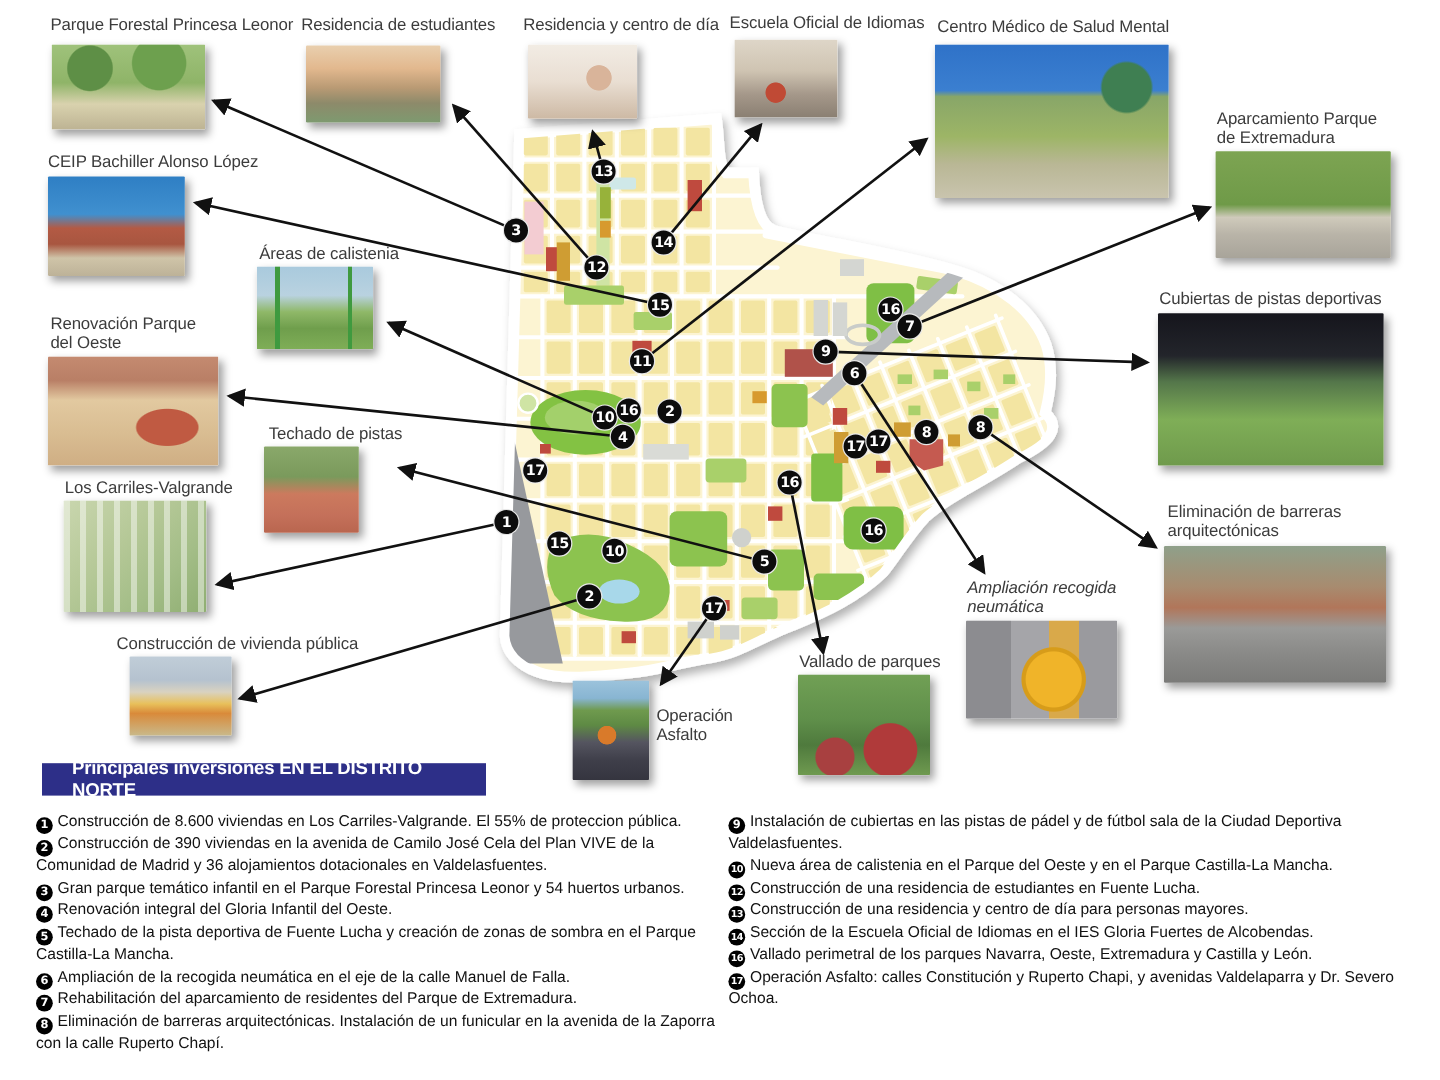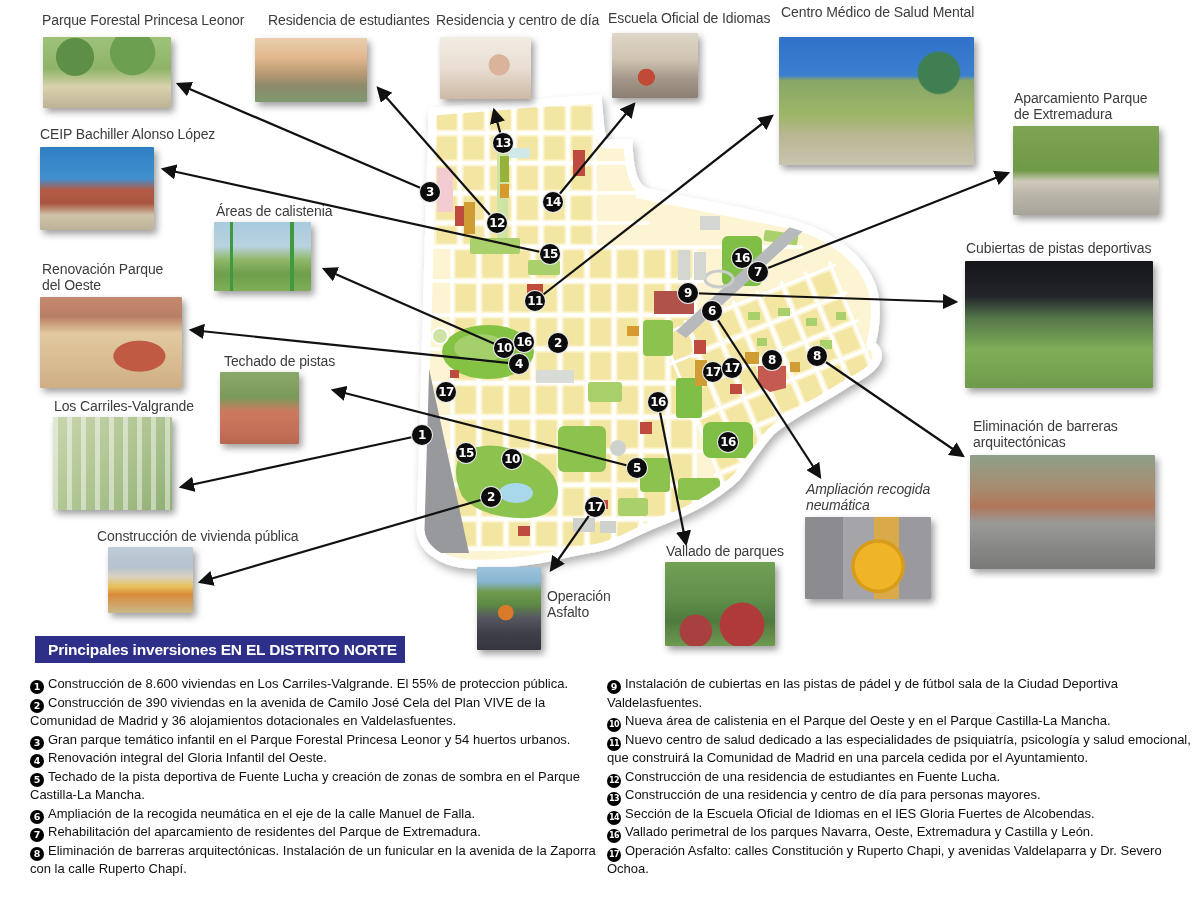--- a/index.html
+++ b/index.html
@@ -19,21 +19,21 @@
   .marker{
     position:absolute;width:22px;height:22px;border-radius:50%;
     background:#0c0c0c;color:#ffffff;font-weight:bold;font-size:12px;
     display:flex;align-items:center;justify-content:center;
     border:1.5px solid rgba(255,255,255,.9);box-sizing:border-box;
     font-family:"DejaVu Sans",sans-serif;letter-spacing:-0.5px;
   }
   #title-banner{
     position:absolute;left:35px;top:636px;width:370px;height:27px;
     background:#2d2f88;color:#ffffff;font-weight:bold;font-size:15.5px;
-    display:flex;align-items:center;padding-left:13px;box-sizing:border-box;
+    display:flex;align-items:center;padding-left:25px;box-sizing:border-box;
     letter-spacing:-0.2px;
   }
   .legend-col{position:absolute;top:675px;}
   #legend-left{left:30px;width:578px;}
   #legend-right{left:607px;width:588px;}
   .legend-item{margin:0;font-size:13px;line-height:18.5px;color:#111111;}
   .badge{
     display:inline-flex;width:14px;height:14px;border-radius:50%;
     background:#000;color:#fff;font-weight:bold;font-size:9.5px;
     align-items:center;justify-content:center;margin-right:4px;
@@ -421,27 +421,27 @@
         <line x1="519" y1="364" x2="191" y2="330" marker-end="url(#ah)"></line>
         <line x1="637" y1="468" x2="333" y2="390" marker-end="url(#ah)"></line>
         <line x1="422" y1="435" x2="181" y2="487" marker-end="url(#ah)"></line>
         <line x1="491" y1="497" x2="200" y2="582" marker-end="url(#ah)"></line>
       </g>
   </svg>
 
   <div id="photos">
       <div class="photo-label" style="left: 42px; top: 12px;">Parque Forestal Princesa Leonor</div>
       <div class="photo princesa-leonor" style="left: 43px; top: 37px; width: 128px; height: 71px;"></div>
-      <div class="photo-label" style="left: 268px; top: 12px; text-align: center;">Residencia de estudiantes</div>
+      <div class="photo-label" style="left: 251px; top: 12px; text-align: center;">Residencia de estudiantes</div>
       <div class="photo residencia-estudiantes" style="left: 255px; top: 38px; width: 112px; height: 64px;"></div>
       <div class="photo-label" style="left: 436px; top: 12px;">Residencia y centro de día</div>
       <div class="photo residencia-centro-dia" style="left: 440px; top: 37px; width: 91px; height: 62px;"></div>
       <div class="photo-label" style="left: 608px; top: 10px;">Escuela Oficial de Idiomas</div>
       <div class="photo escuela-idiomas" style="left: 612px; top: 33px; width: 86px; height: 65px;"></div>
-      <div class="photo-label" style="left: 781px; top: 4px;">Centro Médico de Salud Mental</div>
+      <div class="photo-label" style="left: 781px; top: 14px;">Centro Médico de Salud Mental</div>
       <div class="photo centro-medico" style="left: 779px; top: 37px; width: 195px; height: 128px;"></div>
       <div class="photo-label" style="left: 1014px; top: 90px;">Aparcamiento Parque
 de Extremadura</div>
       <div class="photo aparcamiento-extremadura" style="left: 1013px; top: 126px; width: 146px; height: 89px;"></div>
       <div class="photo-label" style="left: 966px; top: 240px;">Cubiertas de pistas deportivas</div>
       <div class="photo cubiertas-pistas" style="left: 965px; top: 261px; width: 188px; height: 127px;"></div>
       <div class="photo-label" style="left: 973px; top: 418px;">Eliminación de barreras
 arquitectónicas</div>
       <div class="photo barreras-arquitectonicas" style="left: 970px; top: 455px; width: 185px; height: 114px;"></div>
       <div class="photo-label" style="left: 806px; top: 481px; font-style: italic;">Ampliación recogida
@@ -506,20 +506,19 @@
       <p class="legend-item"><span class="badge">3</span><span>Gran parque temático infantil en el Parque Forestal Princesa Leonor y 54 huertos urbanos.</span></p>
       <p class="legend-item"><span class="badge">4</span><span>Renovación integral del Gloria Infantil del Oeste.</span></p>
       <p class="legend-item"><span class="badge">5</span><span>Techado de la pista deportiva de Fuente Lucha y creación de zonas de sombra en el Parque Castilla-La Mancha.</span></p>
       <p class="legend-item"><span class="badge">6</span><span>Ampliación de la recogida neumática en el eje de la calle Manuel de Falla.</span></p>
       <p class="legend-item"><span class="badge">7</span><span>Rehabilitación del aparcamiento de residentes del Parque de Extremadura.</span></p>
       <p class="legend-item"><span class="badge">8</span><span>Eliminación de barreras arquitectónicas. Instalación de un funicular en la avenida de la Zaporra con la calle Ruperto Chapí.</span></p>
     </div>
   <div class="legend-col" id="legend-right">
       <p class="legend-item"><span class="badge">9</span><span>Instalación de cubiertas en las pistas de pádel y de fútbol sala de la Ciudad Deportiva Valdelasfuentes.</span></p>
       <p class="legend-item"><span class="badge two">10</span><span>Nueva área de calistenia en el Parque del Oeste y en el Parque Castilla-La Mancha.</span></p>
-      <p class="legend-item"><span class="badge two">11</span><span>Nuevo centro de salud dedicado a las especialidades de psiquiatría, psicología y salud emocional, que construirá la Comunidad de Madrid en una parcela cedida por el Ayuntamiento.</span></p>
       <p class="legend-item"><span class="badge two">12</span><span>Construcción de una residencia de estudiantes en Fuente Lucha.</span></p>
       <p class="legend-item"><span class="badge two">13</span><span>Construcción de una residencia y centro de día para personas mayores.</span></p>
       <p class="legend-item"><span class="badge two">14</span><span>Sección de la Escuela Oficial de Idiomas en el IES Gloria Fuertes de Alcobendas.</span></p>
       <p class="legend-item"><span class="badge two">16</span><span>Vallado perimetral de los parques Navarra, Oeste, Extremadura y Castilla y León.</span></p>
       <p class="legend-item"><span class="badge two">17</span><span>Operación Asfalto: calles Constitución y Ruperto Chapi, y avenidas Valdelaparra y Dr. Severo Ochoa.</span></p>
     </div>
 </div>
 
 </body></html>

